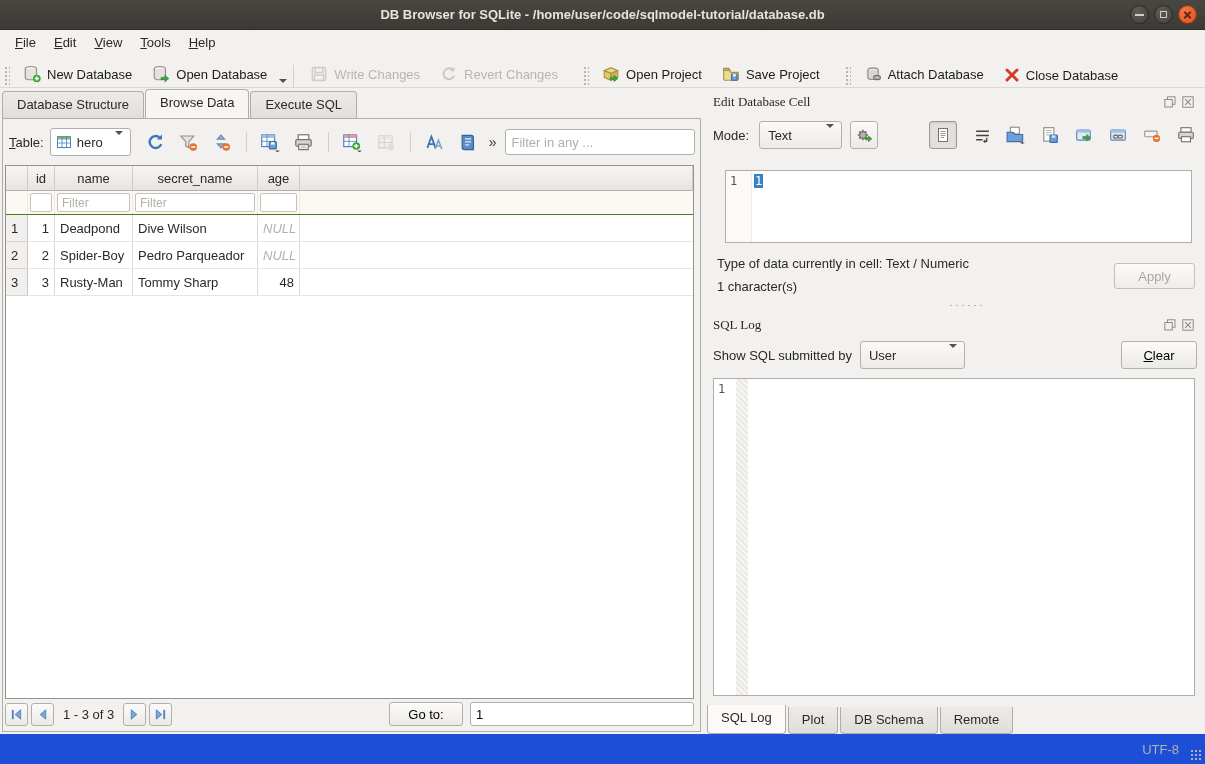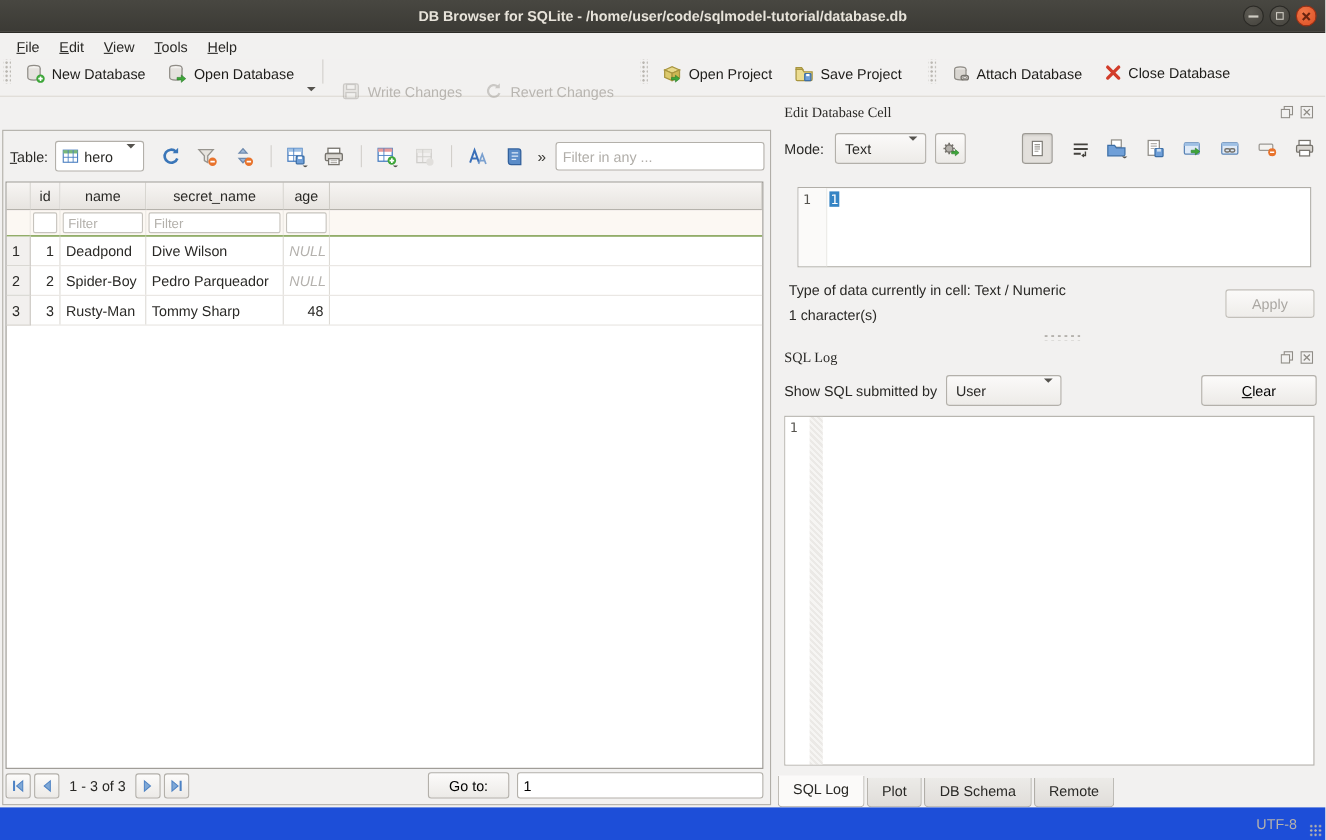--- a/index.html
+++ b/index.html
@@ -26,21 +26,21 @@
   .win-btn .box { position:absolute; left:5px; top:5px; width:7px; height:7px; border:1.5px solid #cfccc3; }
   .win-btn .x1,.win-btn .x2 { position:absolute; left:4px; top:8px; width:9px; height:2px; background:#6b2410; }
   .win-btn .x1 { transform:rotate(45deg);} .win-btn .x2 { transform:rotate(-45deg);}
   
   .menubar { position:absolute; top:30px; left:0; right:0; height:24px;
     display:flex; align-items:center; padding-left:6px; background:#f2f1f0; }
   .menu-item { display:inline-block; padding:3px 9px; cursor:default; }
   .mnemonic::first-letter { text-decoration:underline; }
   
   .toolbar { position:absolute; top:54px; left:0; right:0; height:34px;
-    display:flex; align-items:flex-start; background:#f2f1f0; border-bottom:1px solid #dcd9d4; }
+    display:flex; align-items:flex-end; background:#f2f1f0; border-bottom:1px solid #dcd9d4; }
   .tb-handle { width:7px; height:22px; margin:0 3px;
     background-image:radial-gradient(#b9b6b0 1px, transparent 1.2px);
     background-size:4px 4px; background-position:1px 1px; }
   .tb-sep { width:1px; height:22px; background:#d2cfca; margin:0 6px; }
   .tb-btn { display:flex; align-items:center; gap:6px; padding:4px 10px; border-radius:3px; cursor:pointer; white-space:nowrap; background:transparent; border:0; font:inherit; color:#1d1c19; }
   .tb-btn.disabled { color:#b8b5b0; cursor:default;margin-top:16px; }
   .tb-btn svg { display:block; }
   .drop-arrow { width:0; height:0; border-left:4px solid transparent; border-right:4px solid transparent; border-top:4px solid #55534e; margin-left:2px; align-self:flex-end; margin-bottom:4px; }
   
   .left-pane { position:absolute; left:0; top:88px; width:704px; bottom:32px; }
@@ -115,21 +115,21 @@
   .sel { background:#3584c4; color:#fff; padding:0 1px; }
   .cell-info { position:absolute; top:168px; left:12px; right:8px; }
   .cell-info .line1 { margin-bottom:8px; }
   .apply-btn { position:absolute; top:175px; right:10px; width:81px; height:26px;
     border:1px solid #c3c0ba; border-radius:3px; background:linear-gradient(#fbfaf9,#efedea);
     color:#aaa7a2; font:inherit; }
   
   .sqllog-header { position:absolute; top:227px; left:0; right:4px; }
   .show-row { position:absolute; top:252px; left:8px; right:8px; height:30px; display:flex; align-items:center; }
   .user-combo { width:105px; margin-left:8px; padding-left:8px; background:linear-gradient(#fbfaf9,#edebe8); }
-  .clear-btn { margin-left:auto; width:105px; height:28px; border:1px solid #b3b0aa; border-radius:3px;
+  .clear-btn { margin-left:auto; width:76px; height:28px; border:1px solid #b3b0aa; border-radius:3px;
     background:linear-gradient(#fcfbfa,#eceae7); font:inherit; cursor:pointer; }
   .log-editor { position:absolute; top:290px; left:8px; right:10px; bottom:38px; border:1px solid #b1aea8; background:#fff; display:flex; font-family:"DejaVu Sans Mono", monospace; font-size:12px; }
   .log-editor .gutter { width:22px; background:#fff; border-right:none; }
   .fold-margin { width:12px; background:repeating-linear-gradient(45deg,#ebe9e6 0 2px,#f6f5f3 2px 4px); }
   .dock-tabs { position:absolute; left:2px; bottom:0; height:30px; display:flex; align-items:flex-end; }
   .dtab { padding:5px 13px 6px; border:1px solid #b1aea8; background:linear-gradient(#ecebe8,#e0ddd9);
     border-radius:0 0 4px 4px; border-top:none; margin-right:2px; cursor:pointer; }
   .dtab.active { background:#fbfaf9; padding-bottom:8px; border-top:none; }
   
   .statusbar { position:absolute; left:0; right:0; bottom:0; height:30px; background:#1d4ed8;text-align:right; }
@@ -232,20 +232,25 @@
   </button>
   <button class="tb-btn">
     <svg width="16" height="16" viewBox="0 0 16 16">
         <path d="M3 3l10 10M13 3L3 13" stroke="#d23c2a" stroke-width="3" stroke-linecap="round"></path>
       </svg>
     <span class="lbl">Close Database</span>
   </button>
 </div>
 
 <div class="left-pane">
+  <div class="tabbar">
+    <div class="tab">Database Structure</div>
+    <div class="tab active">Browse Data</div>
+    <div class="tab">Execute SQL</div>
+  </div>
   <div class="pane-frame">
 
     <div class="browse-controls">
       <span class="mnemonic lbl">Table:</span>
       <div class="combo table-combo">
         <svg width="16" height="16" viewBox="0 0 16 16">
             <rect x="1.5" y="2.5" width="13" height="11" fill="#fff" stroke="#4a7fc1"></rect>
             <rect x="1.5" y="2.5" width="13" height="3" fill="#79b87a"></rect>
             <path d="M1.5 9h13M6 2.5v11M10.5 2.5v11" stroke="#4a7fc1" stroke-width=".8"></path>
           </svg>

